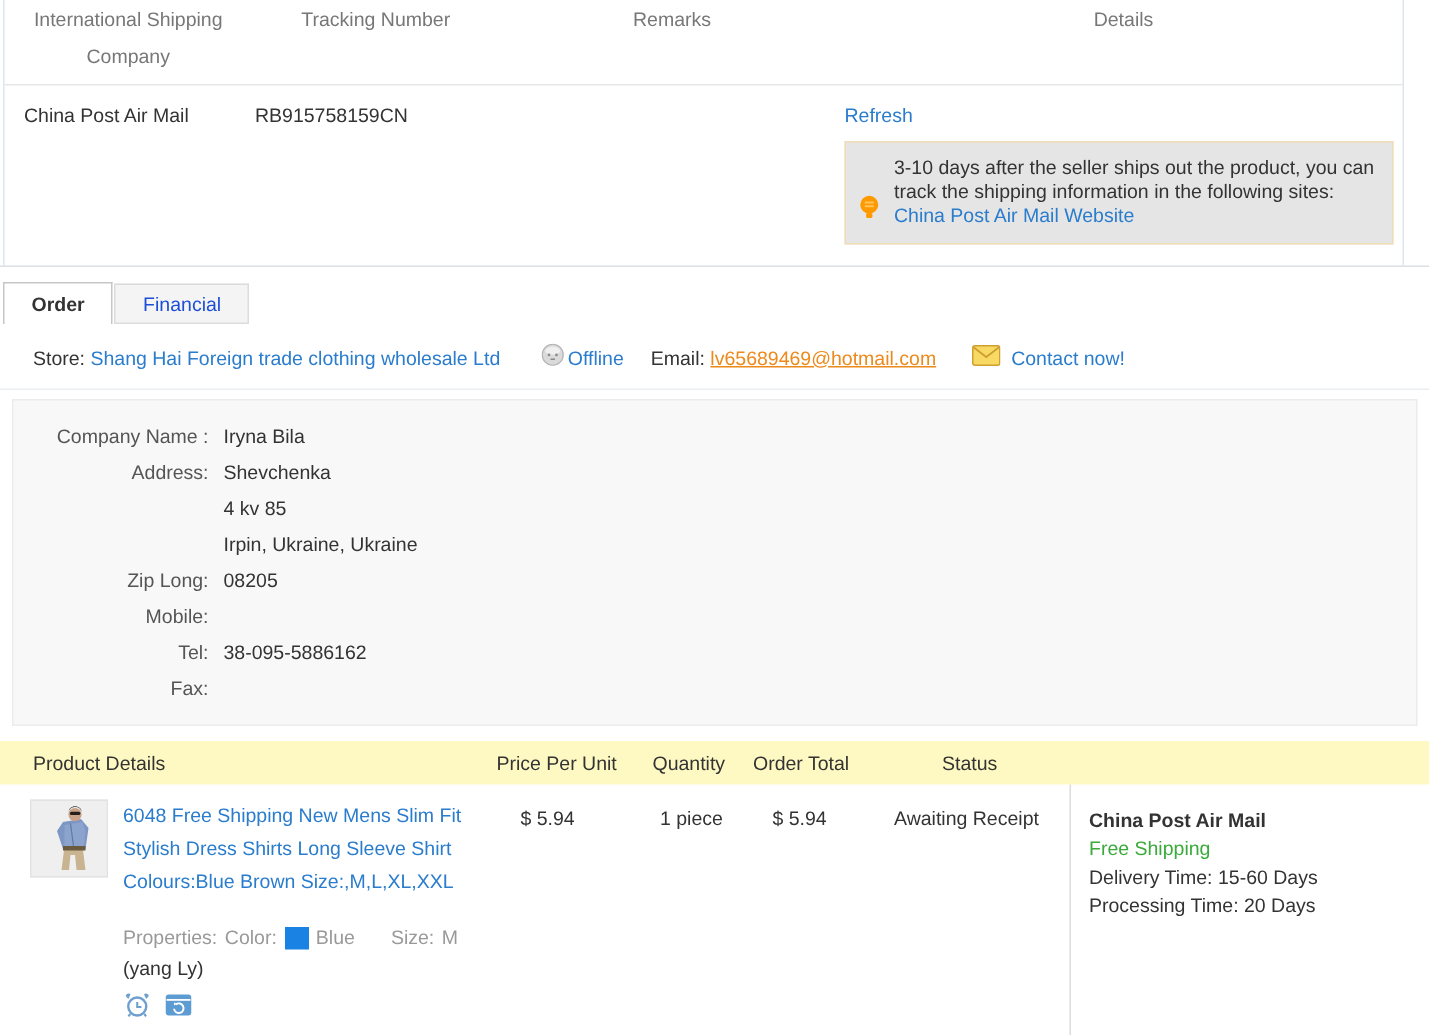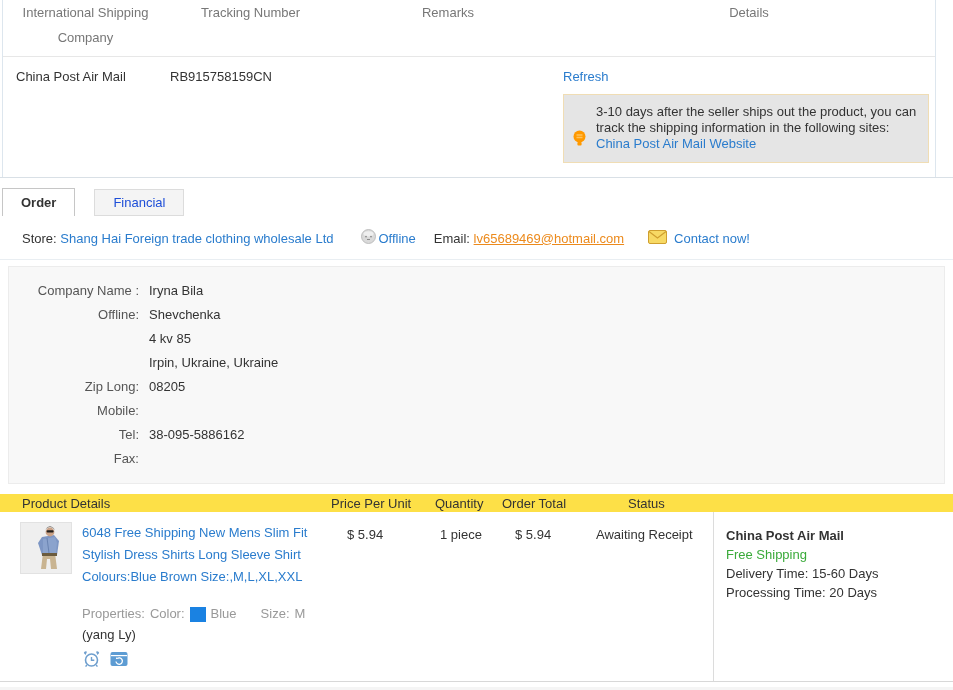--- a/index.html
+++ b/index.html
@@ -35,21 +35,21 @@
     border:1px solid #f0ddb4; background:#e5e5e5;
     padding:9px 10px 10px 8px;
     display:flex; gap:9px;
     line-height:16px; color:#333;align-items:flex-end;
   }
   .tip-text { flex:1; }
 
   .panel-sep { border-bottom:1px solid #d9e0e6; }
 
   
-  .tabs { display:flex; gap:19px; margin:10px 0 0 2px; height:28px; align-items:center; }
+  .tabs { display:flex; gap:1px; margin:10px 0 0 2px; height:28px; align-items:center; }
   .tab { height:28px; line-height:27px; padding:0 18px; cursor:pointer; }
   .tab--active {
     background:#fff; border:1px solid #c6c6c6; border-bottom:none;
     font-weight:bold; color:#333;
   }
   .tab--idle {
     background:#f4f4f4; border:1px solid #dcdcdc; color:#1d4ed8; height:27px; line-height:26px;
   }
 
   
@@ -69,21 +69,21 @@
     margin:6px 8px 0 8px;
     background:#f8f8f8; border:1px solid #ececec;
     padding:12px 0 12px 0;
   }
   .c-row { display:flex; line-height:24px; }
   .c-label { flex:0 0 130px; text-align:right; color:#555; }
   .c-value { margin-left:10px; color:#333; }
 
   
   .pt-header {
-    margin-top:10px; background:#fde047; height:18px;
+    margin-top:10px; background:#fef9c3; height:29px;
     display:flex; align-items:center; color:#333;
   }
   .ph1 { flex:0 0 331px; padding-left:22px; }
   .ph2 { flex:0 0 104px; }
   .ph3 { flex:0 0 67px; }
   .ph4 { flex:0 0 126px; }
   .ph5 { flex:0 0 85px; }
   .pt-row { display:flex; border-bottom:1px solid #d8d8d8; min-height:132px; }
   .pc1 { flex:0 0 331px; padding:10px 0 10px 20px; display:flex; gap:10px; }
   .pc2 { flex:0 0 104px; padding:15px 0 0 16px; }
@@ -183,21 +183,21 @@
       <a class="link-blue">Contact now!</a>
     </span>
   </div>
 
   <div class="contact-box">
     <div class="c-row">
         <span class="c-label">Company Name :</span>
         <span class="c-value">Iryna Bila</span>
       </div>
     <div class="c-row">
-        <span class="c-label">Offline:</span>
+        <span class="c-label">Address:</span>
         <span class="c-value">Shevchenka</span>
       </div>
     <div class="c-row">
         <span class="c-label"></span>
         <span class="c-value">4 kv 85</span>
       </div>
     <div class="c-row">
         <span class="c-label"></span>
         <span class="c-value">Irpin, Ukraine, Ukraine</span>
       </div>

